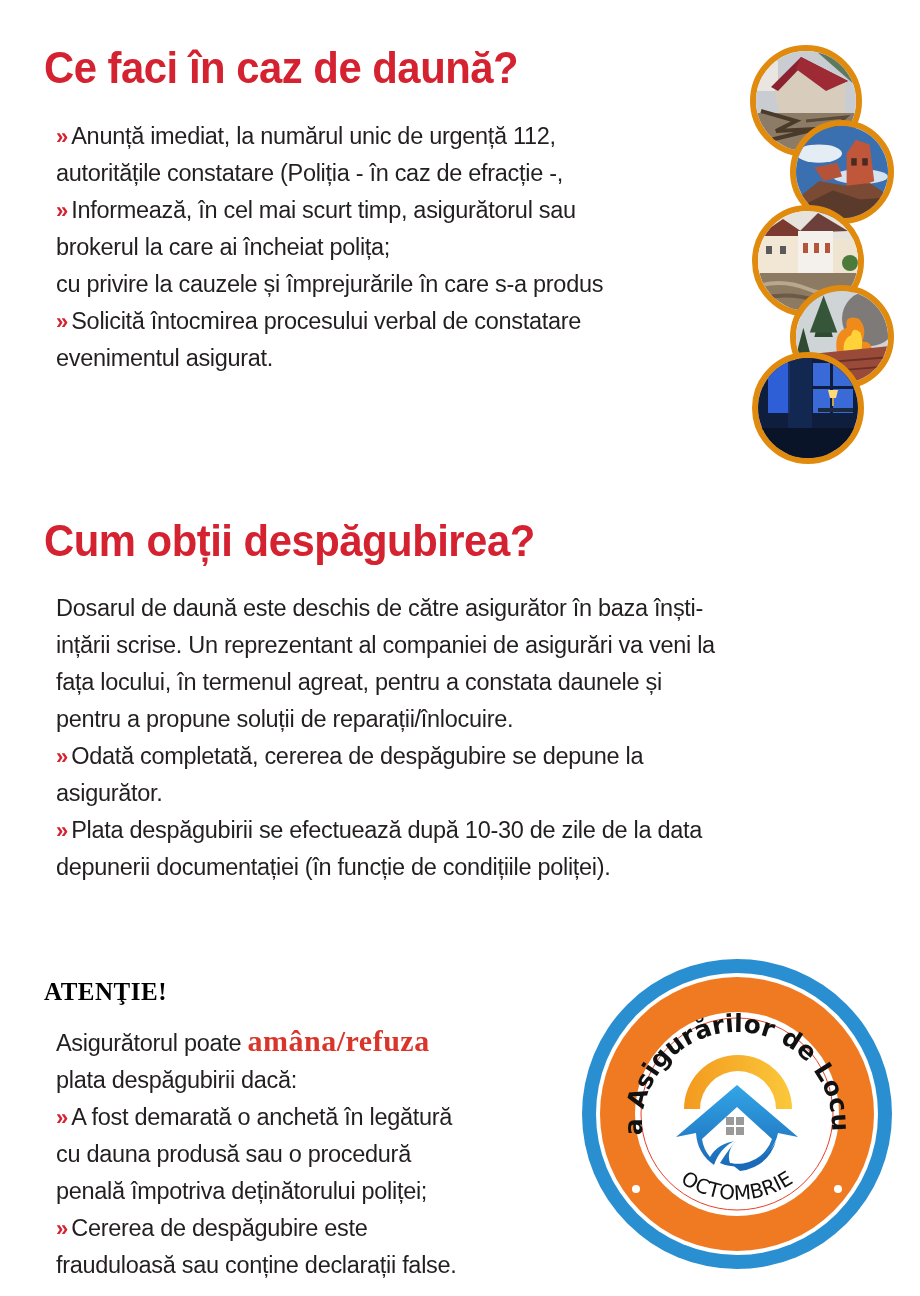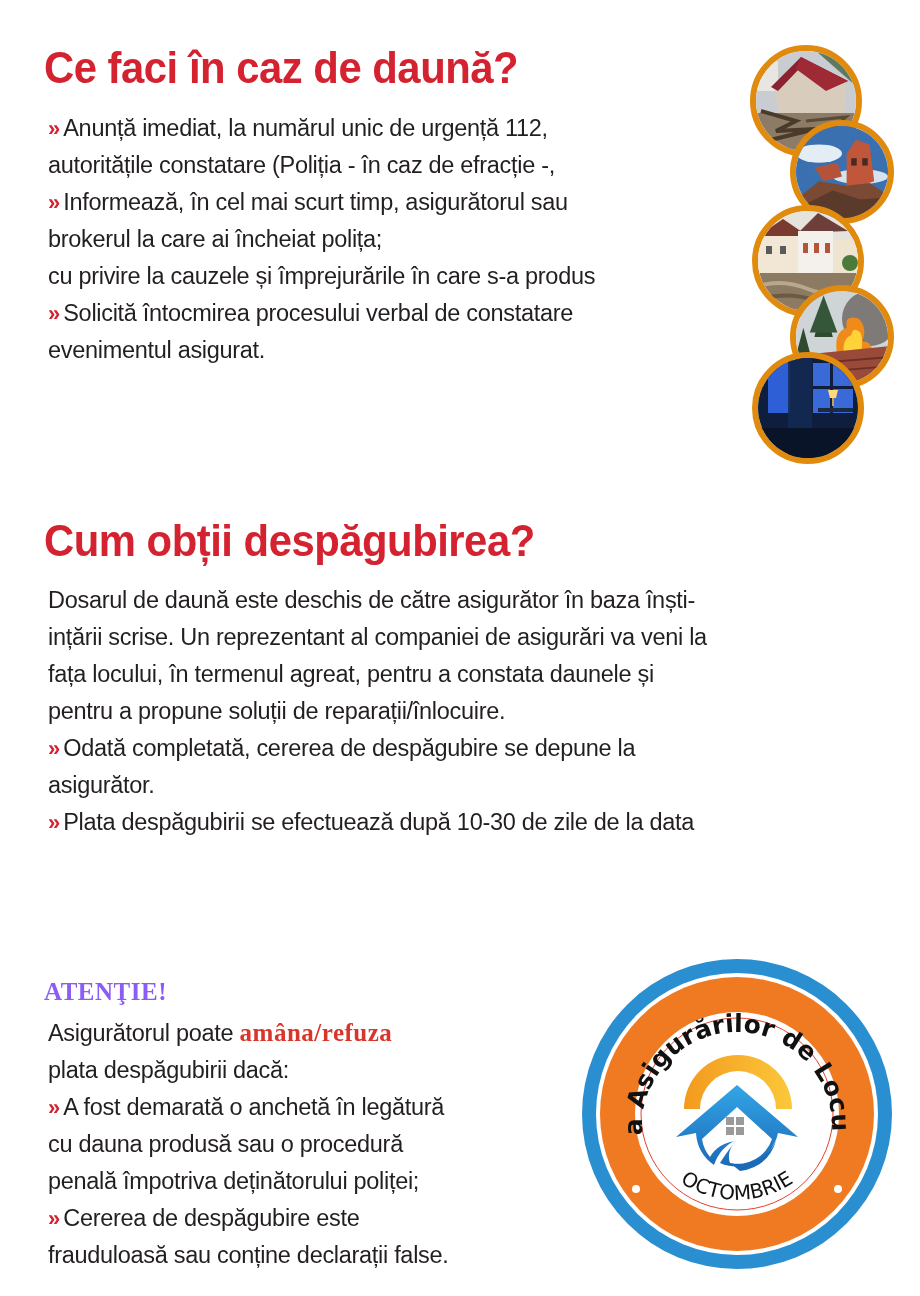--- a/index.html
+++ b/index.html
@@ -8,37 +8,37 @@
     font-family:"Liberation Sans", "DejaVu Sans", sans-serif; color:#231f20;
   }
   .h1 {
     position:absolute; left:44px; margin:0;
     font-family:"Liberation Sans", sans-serif; font-weight:bold;
     color:#d42230; font-size:44px; letter-spacing:-0.5px; line-height:52px;
     transform:scaleX(0.95); transform-origin:left center;
   }
   .para {
     position:absolute; left:44px; font-size:23.5px; line-height:37px;
-    letter-spacing:-0.3px; margin:4px;
+    letter-spacing:-0.3px; margin:12px;
   }
   .para p { margin:0; }
   .chev { color:#d42230; font-weight:bold; font-size:22px; margin-right:6px; letter-spacing:-3px; }
   .photo {
     position:absolute; width:100px; height:100px; border-radius:50%;
     border:6px solid #e08a0e; overflow:hidden; box-sizing:content-box;
   }
   .photo svg { display:block; width:100%; height:100%; }
   .att-title {
     position:absolute; left:44px; top:978px; margin:0;
     font-family:"Liberation Serif", "DejaVu Serif", serif; font-weight:bold;
-    color:#8b5cf6; font-size:25px; letter-spacing:0.5px;
+    color:#000000; font-size:25px; letter-spacing:0.5px;
   }
   .att-em {
     font-family:"Liberation Serif", "DejaVu Serif", serif; font-weight:bold; color:#d9352a;
-    font-size:25px; letter-spacing:0.5px;
+    font-size:30px; letter-spacing:0.5px;
   }
   .badge { position:absolute; left:580px; top:957px; width:314px; height:314px; }
 </style>
 </head>
 <body>
 
 <h1 class="h1" style="top:42px;">Ce faci în caz de daună?</h1>
 
 <div class="para" style="top:106px; width:700px;">
   <p><span class="chev">»</span><span>Anunță imediat, la numărul unic de urgență 112,</span></p>
@@ -126,20 +126,21 @@
 <h1 class="h1" style="top:515px;">Cum obții despăgubirea?</h1>
 
 <div class="para" style="top:578px; width:850px;">
   <p><span>Dosarul de daună este deschis de către asigurător în baza înști-</span></p>
   <p><span>ințării scrise. Un reprezentant al companiei de asigurări va veni la</span></p>
   <p><span>fața locului, în termenul agreat, pentru a constata daunele și</span></p>
   <p><span>pentru a propune soluții de reparații/înlocuire.</span></p>
   <p><span class="chev">»</span><span>Odată completată, cererea de despăgubire se depune la</span></p>
   <p><span>asigurător.</span></p>
   <p><span class="chev">»</span><span>Plata despăgubirii se efectuează după 10-30 de zile de la data</span></p>
+  <p><span>depunerii documentației (în funcție de condițiile poliței).</span></p>
 </div>
 
 <div class="att-title">ATENŢIE!</div>
 
 <div class="para" style="top:1010px; width:520px;">
   <p><span>Asigurătorul poate </span><span class="att-em">amâna/refuza</span></p>
   <p><span>plata despăgubirii dacă:</span></p>
   <p><span class="chev">»</span><span>A fost demarată o anchetă în legătură</span></p>
   <p><span>cu dauna produsă sau o procedură</span></p>
   <p><span>penală împotriva deținătorului poliței;</span></p>

